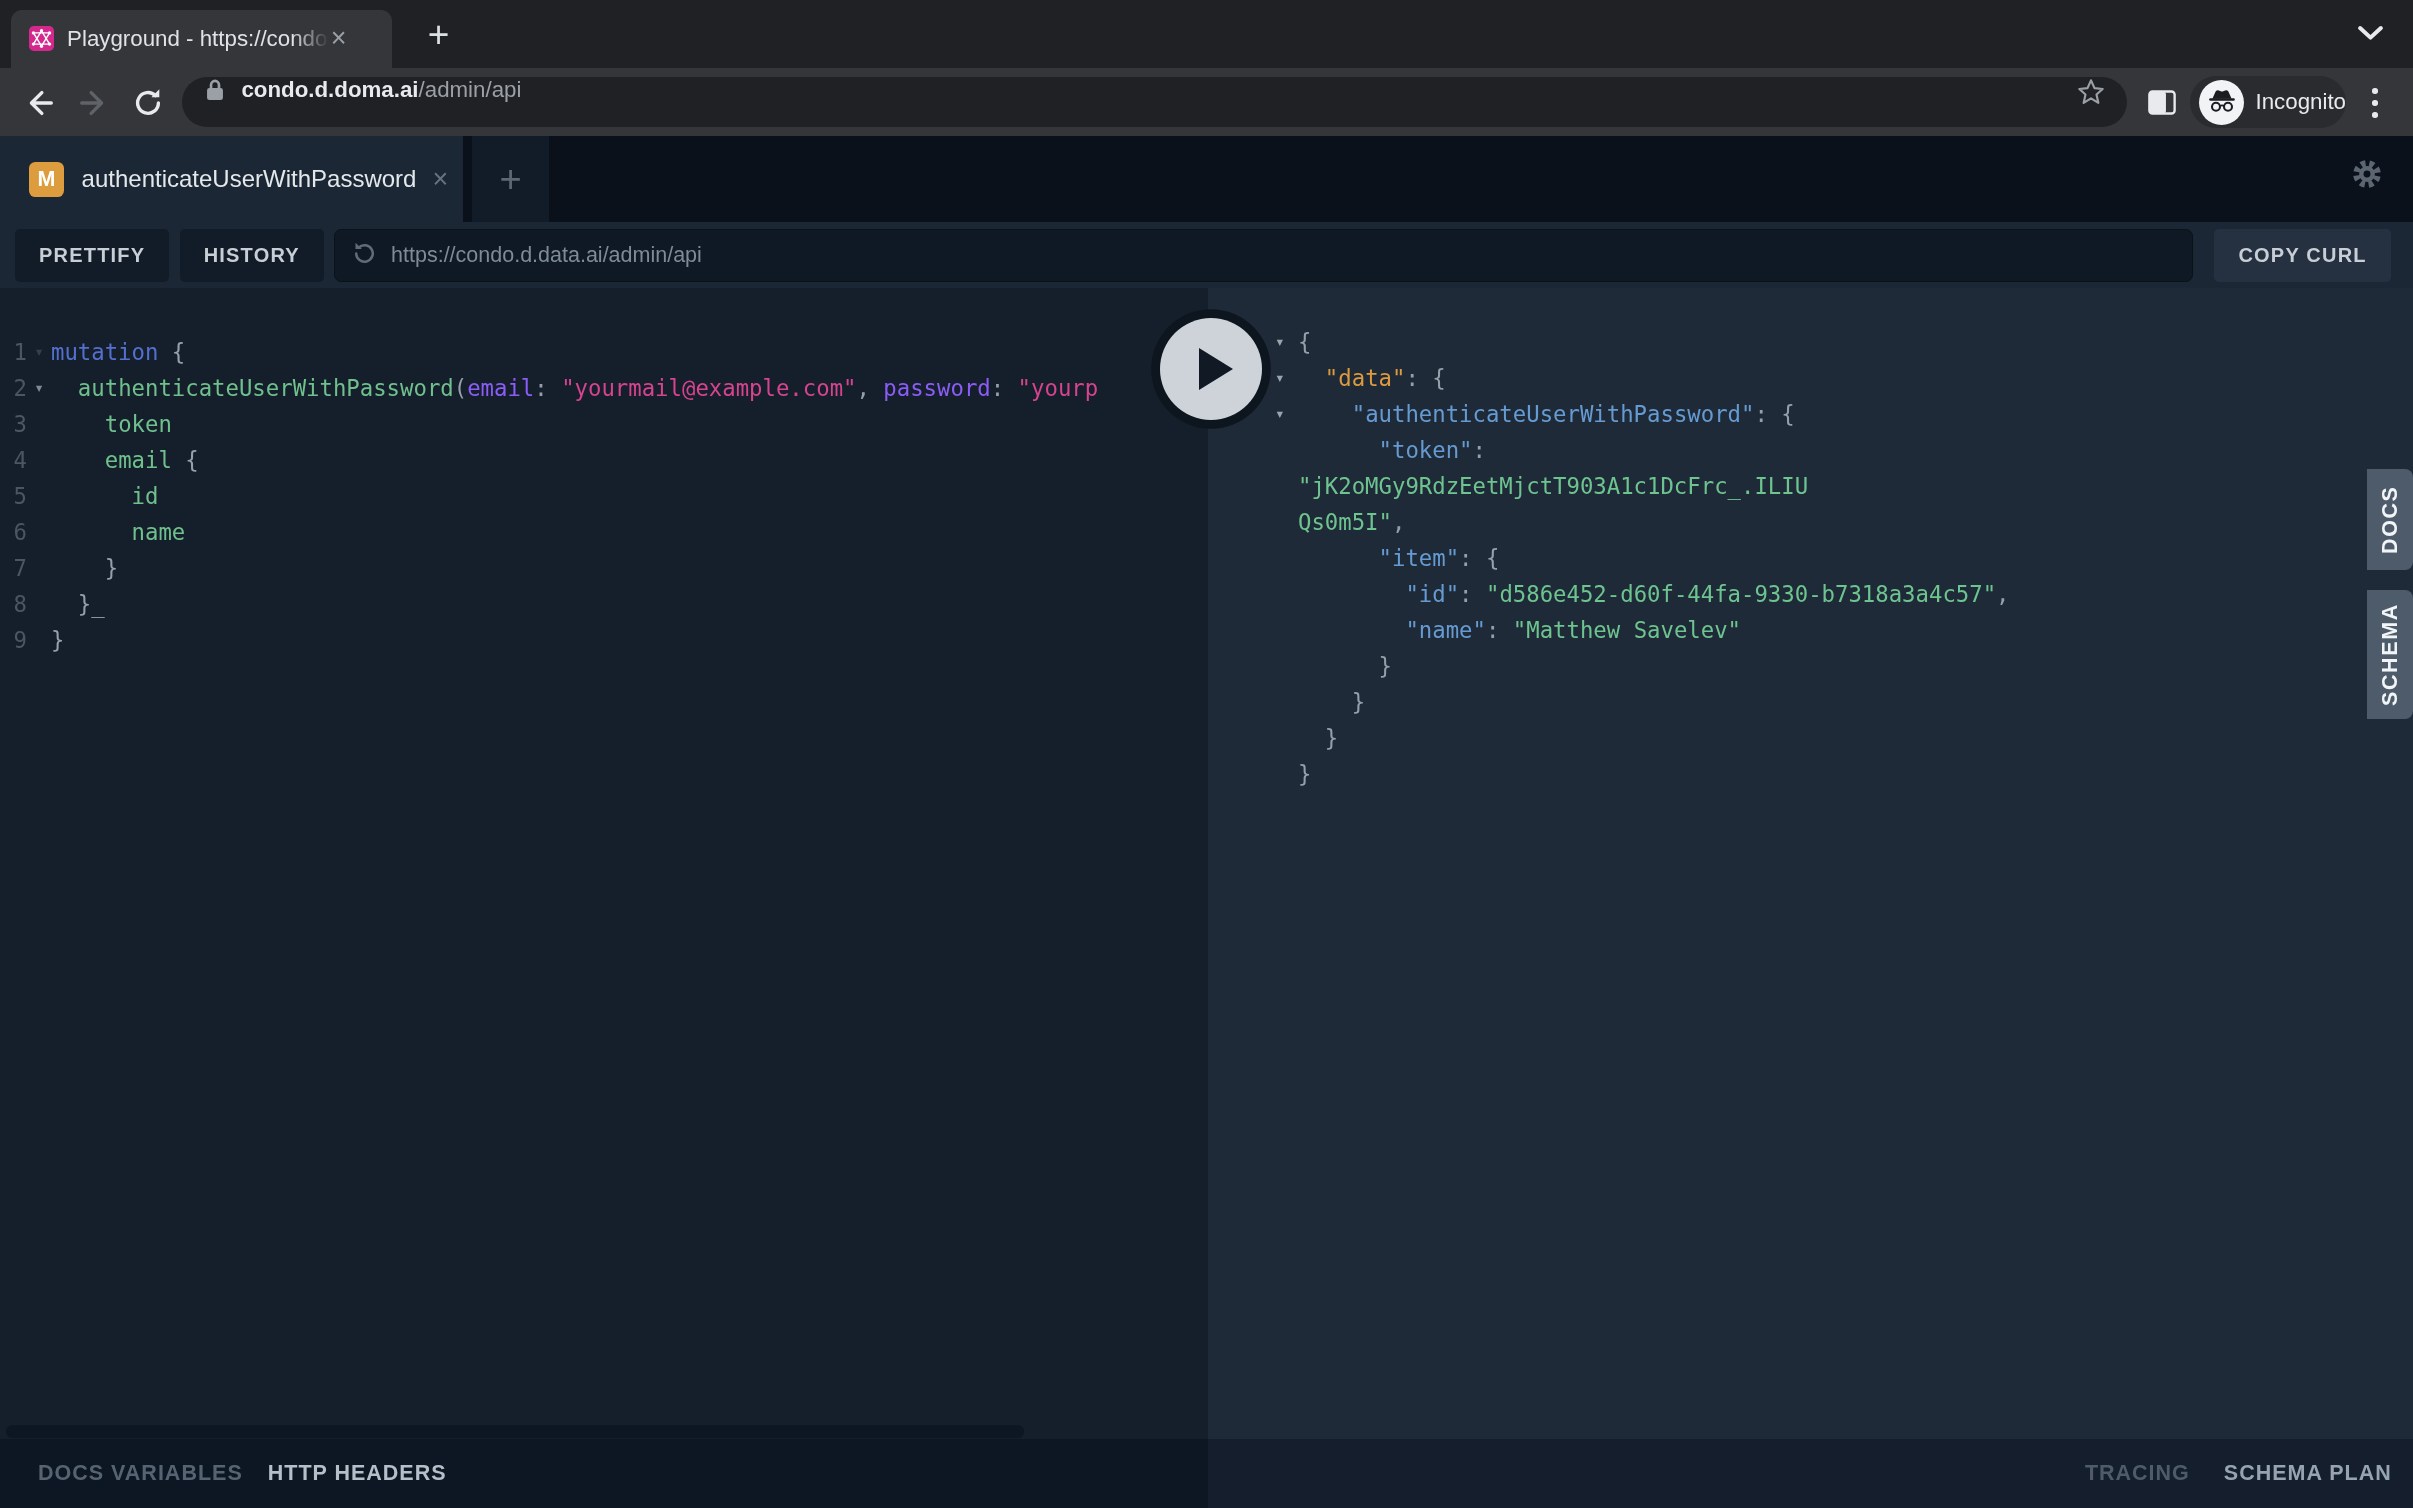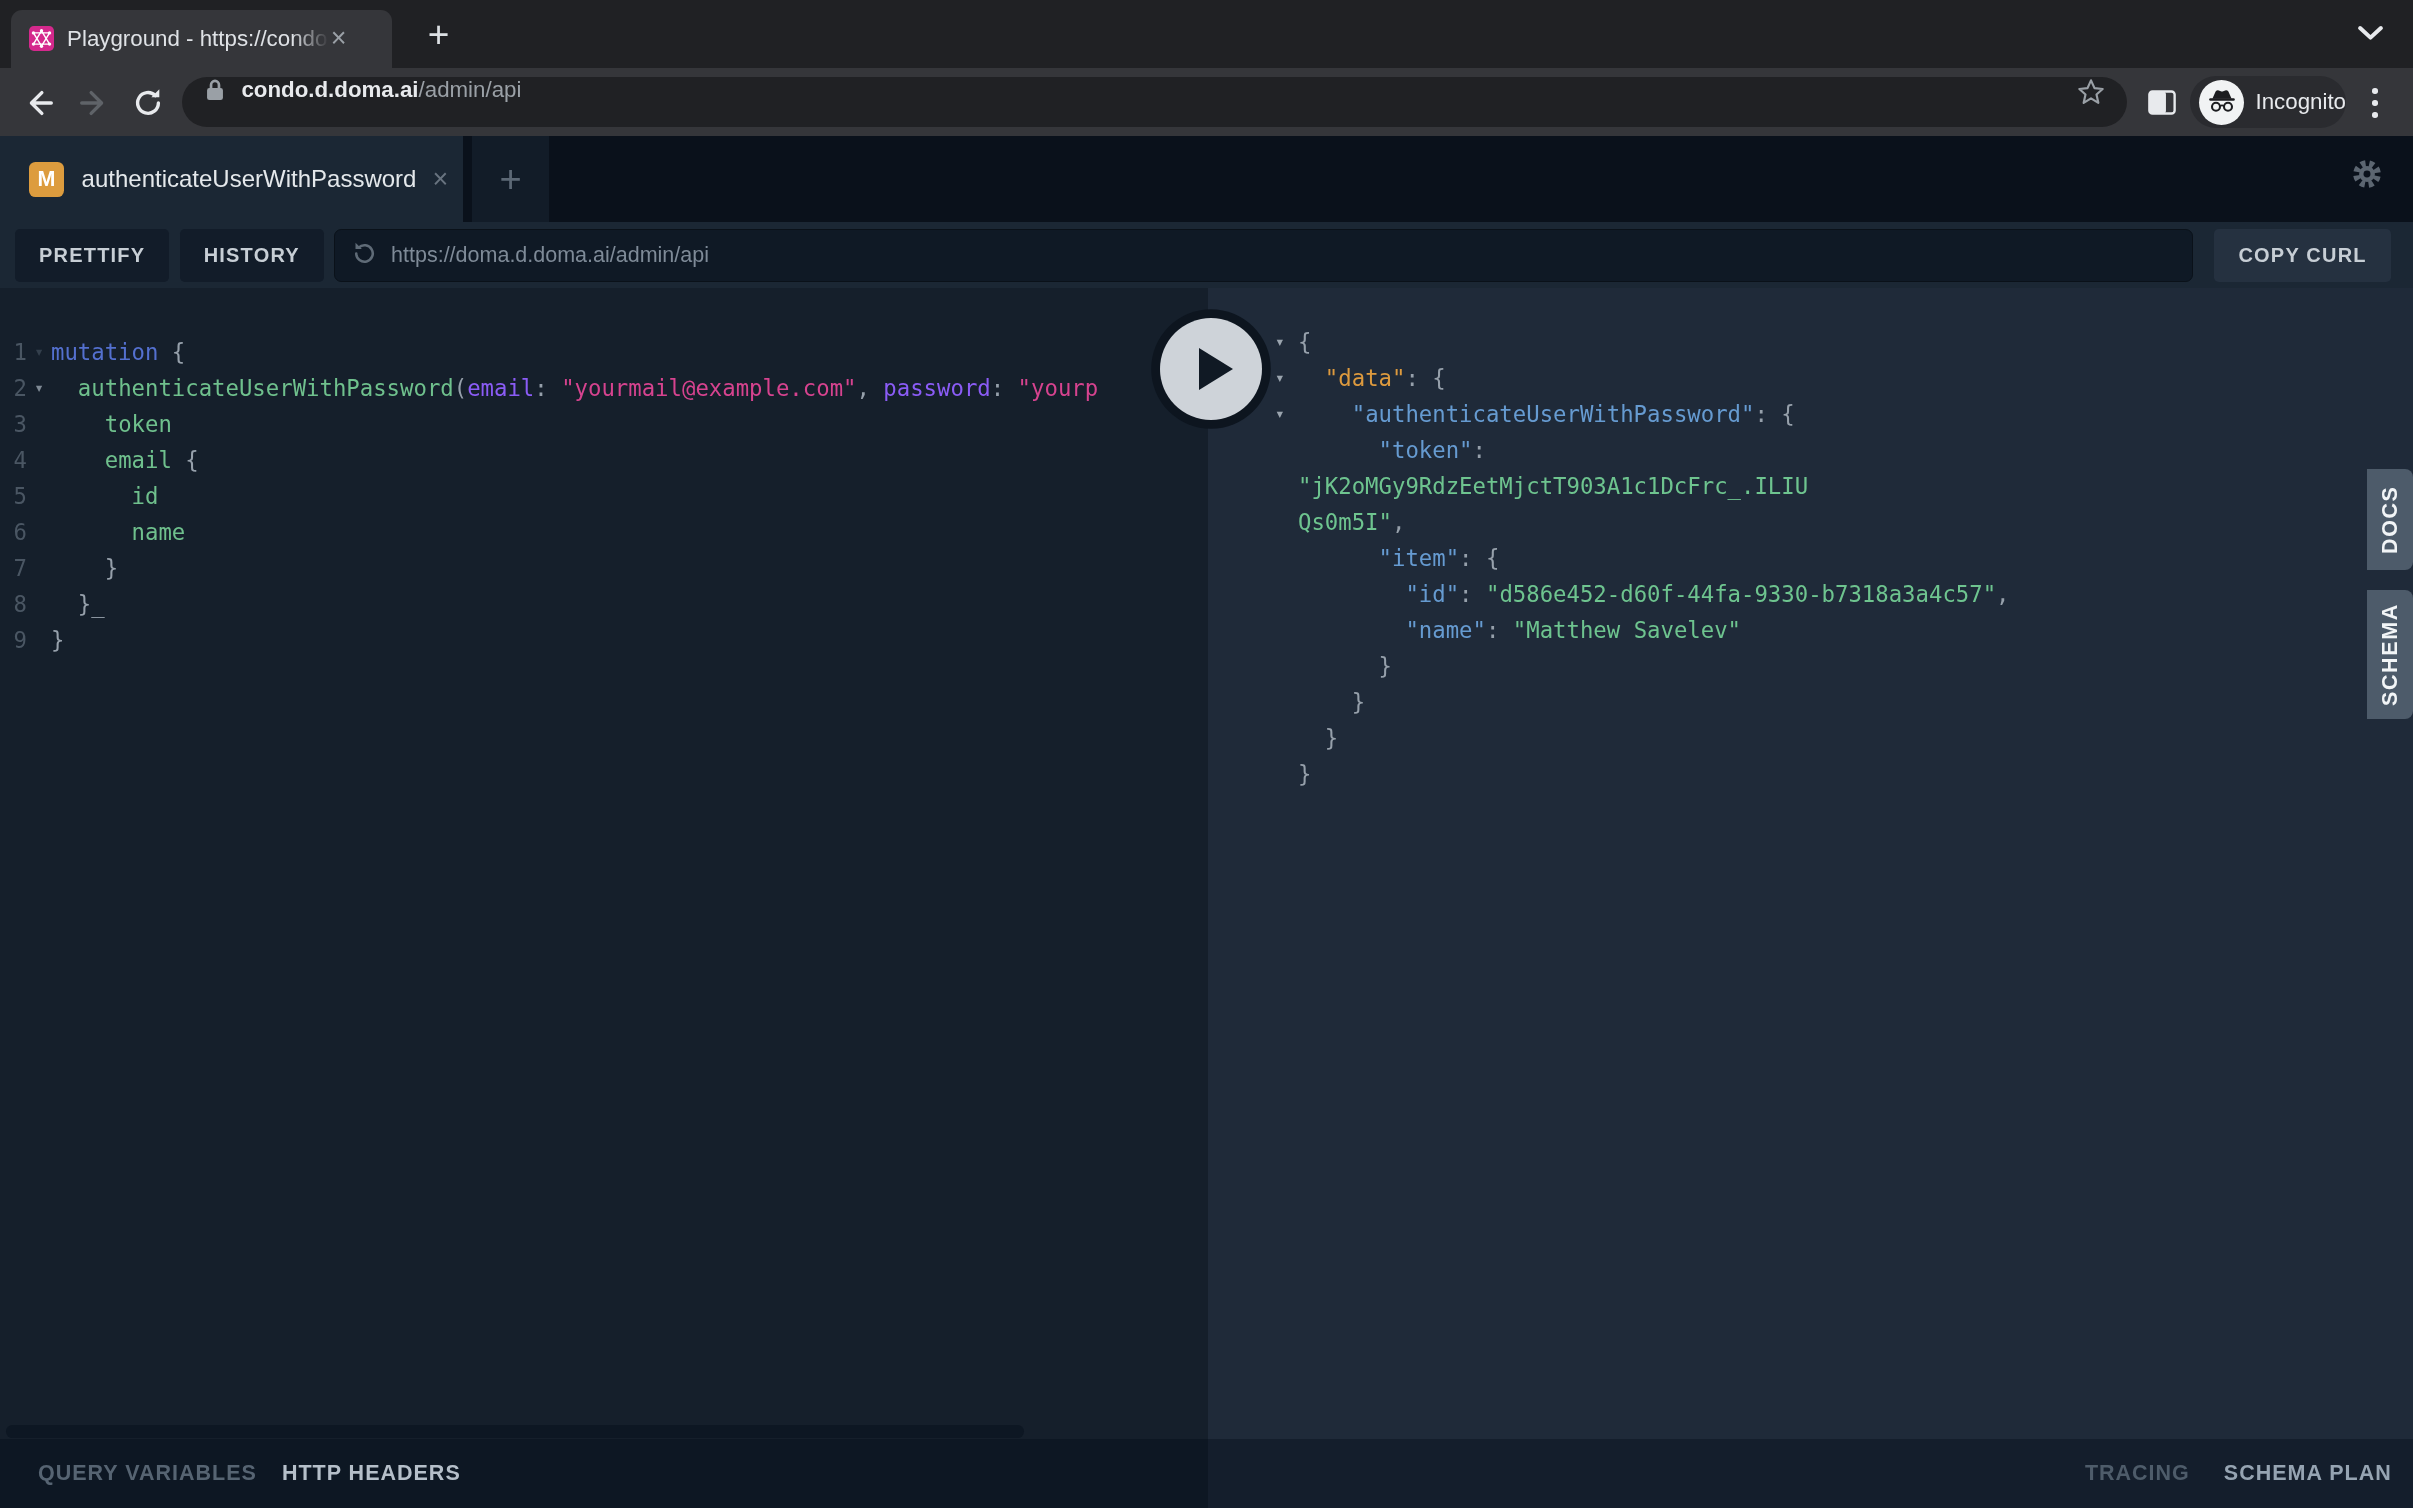--- a/index.html
+++ b/index.html
@@ -197,21 +197,21 @@
 <div id="pg-toolbar">
   <div class="pg-btn" id="prettify-btn">PRETTIFY</div>
   <div class="pg-btn" id="history-btn">HISTORY</div>
   <div id="endpoint">
     <span>
       <svg width="27" height="27" viewBox="0 0 36 36">
           <path d="M7 18 a11 11 0 1 0 3.2-7.8" fill="none" stroke="#5f6b77" stroke-width="3.4" stroke-linecap="round"></path>
           <path d="M6 3.5 v8.5 h8.5 z" fill="#5f6b77"></path>
         </svg>
     </span>
-    <span id="endpoint-url">https://doma.d.doma.ai/admin/api</span>
+    <span id="endpoint-url">https://condo.d.data.ai/admin/api</span>
   </div>
   <div class="pg-btn" id="copycurl-btn">COPY CURL</div>
 </div>
 
 <div id="pg-main">
   <div id="editor-pane">
     <div id="editor-code" class="codewrap">
         <div class="cline"><span class="ln">1</span><span class="fold dim">▾</span><span class="ccode"><span class="tok-kw">mutation</span><span class="tok-pun"> {</span></span></div>
         <div class="cline"><span class="ln">2</span><span class="fold lit">▾</span><span class="ccode"><span>  </span><span class="tok-field">authenticateUserWithPassword</span><span class="tok-pun">(</span><span class="tok-attr">email</span><span class="tok-pun">: </span><span class="tok-str">"yourmail@example.com"</span><span class="tok-pun">, </span><span class="tok-attr">password</span><span class="tok-pun">: </span><span class="tok-str">"yourp</span></span></div>
         <div class="cline"><span class="ln">3</span><span class="fold "></span><span class="ccode"><span>    </span><span class="tok-field">token</span></span></div>
@@ -243,21 +243,21 @@
   </div>
   <div id="play-btn">
     <div id="play-tri"></div>
   </div>
   <div class="side-tab" id="docs-tab">DOCS</div>
   <div class="side-tab" id="schema-tab">SCHEMA</div>
 </div>
 
 <div id="pg-bottombar">
   <div id="bb-left">
-    <span class="bb-label" id="qv-label">QUERY VARIABLES</span>
+    <span class="bb-label" id="qv-label">DOCS VARIABLES</span>
     <span class="bb-label" id="hh-label">HTTP HEADERS</span>
   </div>
   <div id="bb-right">
     <span class="bb-label" id="tracing-label">TRACING</span>
     <span class="bb-label" id="qp-label">SCHEMA PLAN</span>
   </div>
 </div>
 
 
 </body></html>

